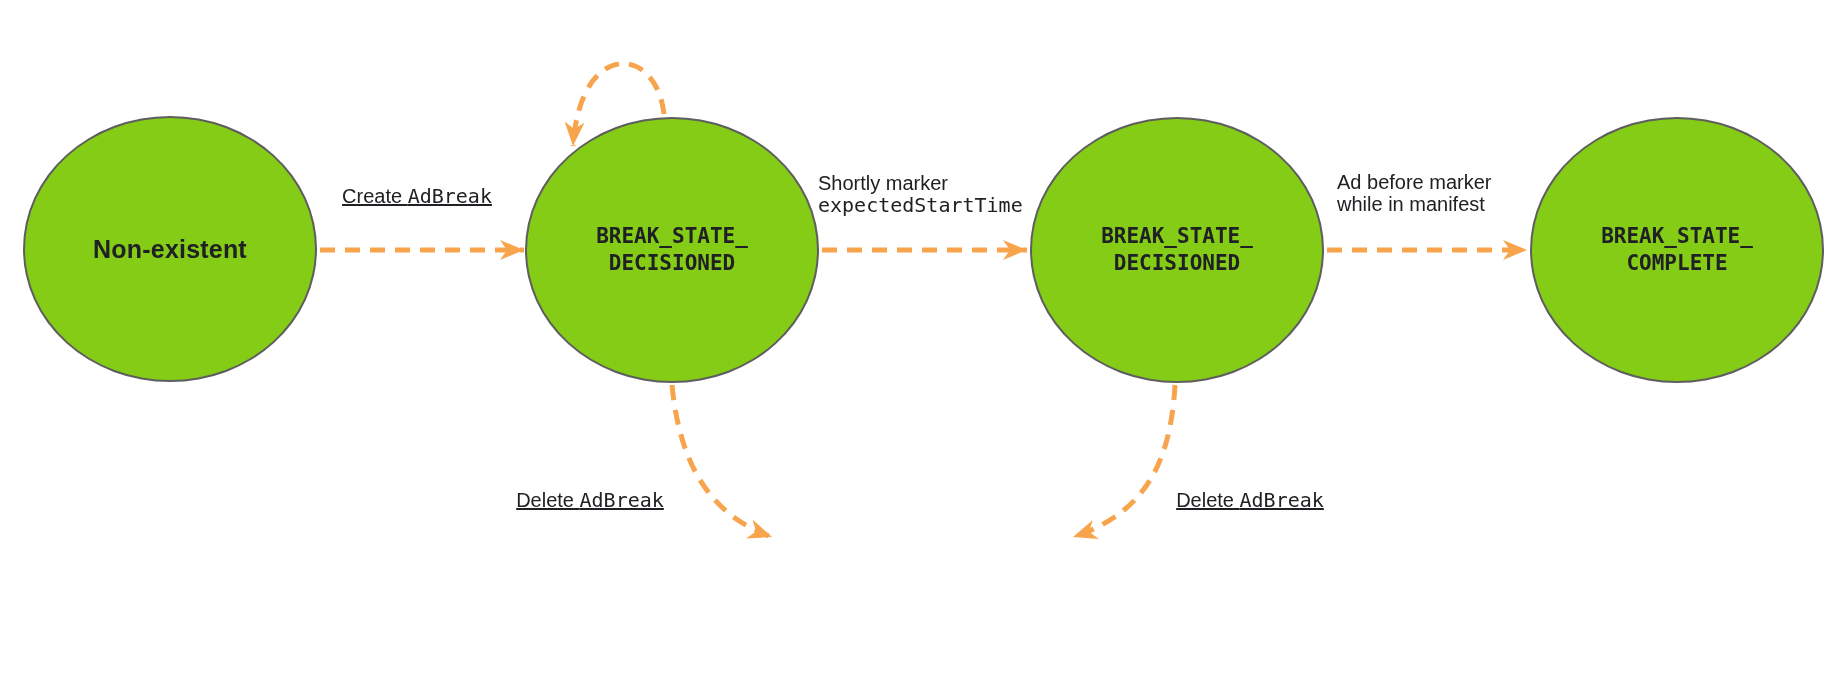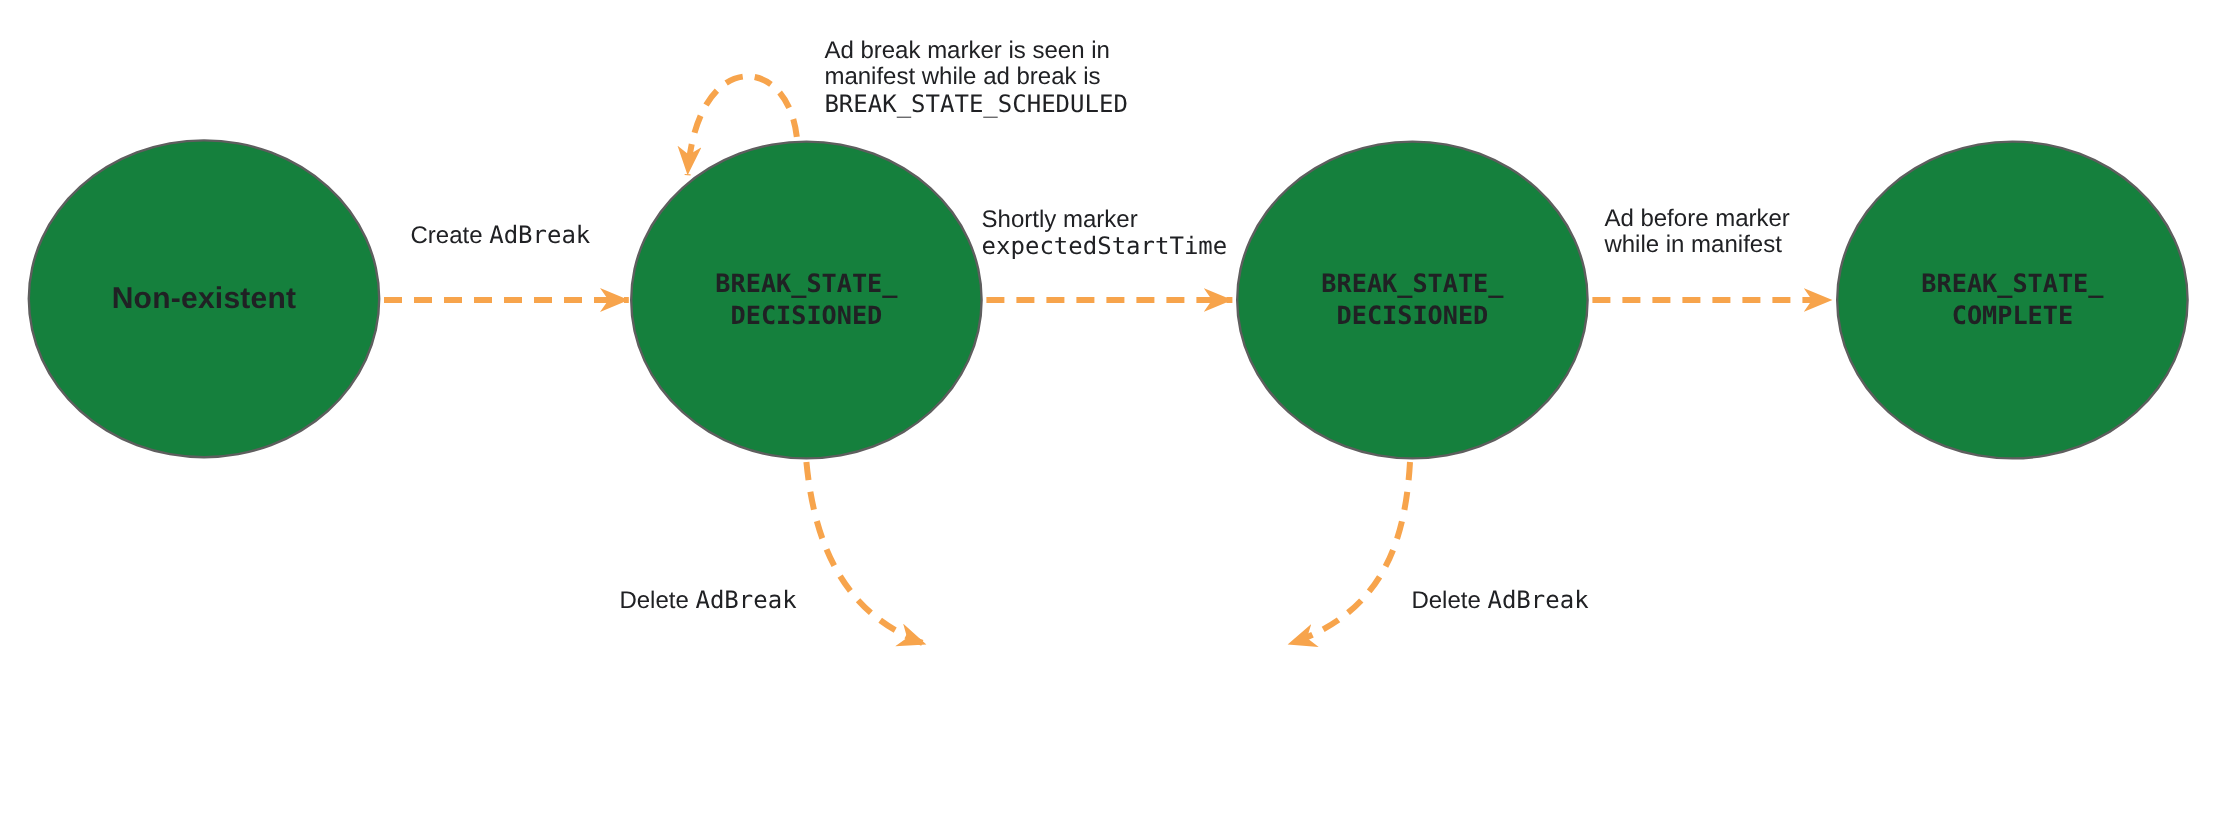--- a/index.html
+++ b/index.html
@@ -21,21 +21,21 @@
     stroke: #F7A44C;
     stroke-width: 5;
     stroke-dasharray: 15 10;
   }
   .node {
     position: absolute;
     width: 294px;
     height: 266px;
     box-sizing: border-box;
     border-radius: 50%;
-    background: #15803d;
+    background: #84cc16;
     border: 2px solid #5E5E5E;
     display: flex;
     align-items: center;
     justify-content: center;
     text-align: center;
   }
   .node-label-sans {
     font-weight: bold;
     font-size: 25px;
     letter-spacing: 0.2px;
@@ -46,21 +46,21 @@
     font-size: 21px;
     line-height: 27px;
   }
   .edge-label {
     position: absolute;
     font-size: 20px;
     line-height: 22px;
     white-space: nowrap;
     text-align: left;
   }
-  .centered { transform: translate(-50%, -50%); text-align: center; }
+  .centered { transform: translate(-50%, -50%); text-align: center; text-decoration: underline; }
   .code {
     font-family: "DejaVu Sans Mono", monospace;
     font-size: 20px;
   }
 </style>
 </head>
 <body>
 
 <div class="canvas">
 
@@ -107,25 +107,20 @@
       <span>BREAK_STATE_</span><br>
       <span>COMPLETE</span>
     </div>
   </div>
 
 
   <div class="edge-label centered" style="left:417px; top:196px">
     <span>Create </span><span class="code">AdBreak</span>
   </div>
 
-  <div class="edge-label" style="left:687px; top:31px">
-    <div>Ad break marker is seen in</div>
-    <div>manifest while ad break is</div>
-    <div class="code">BREAK_STATE_SCHEDULED</div>
-  </div>
 
   <div class="edge-label" style="left:818px; top:172px">
     <div>Shortly marker</div>
     <div class="code">expectedStartTime</div>
   </div>
 
   <div class="edge-label" style="left:1337px; top:171px">
     <div>Ad before marker</div>
     <div>while in manifest</div>
   </div>

